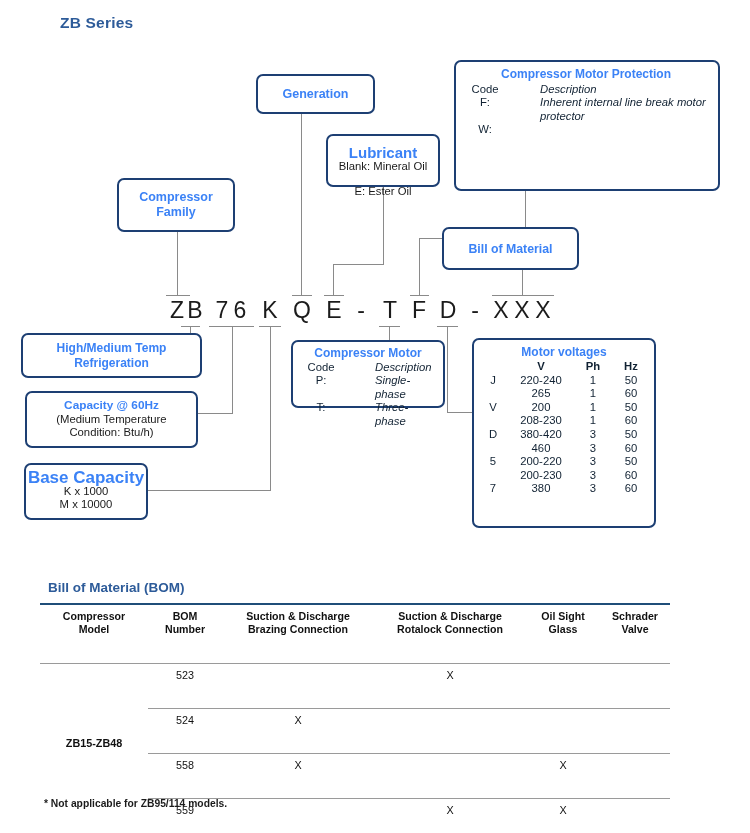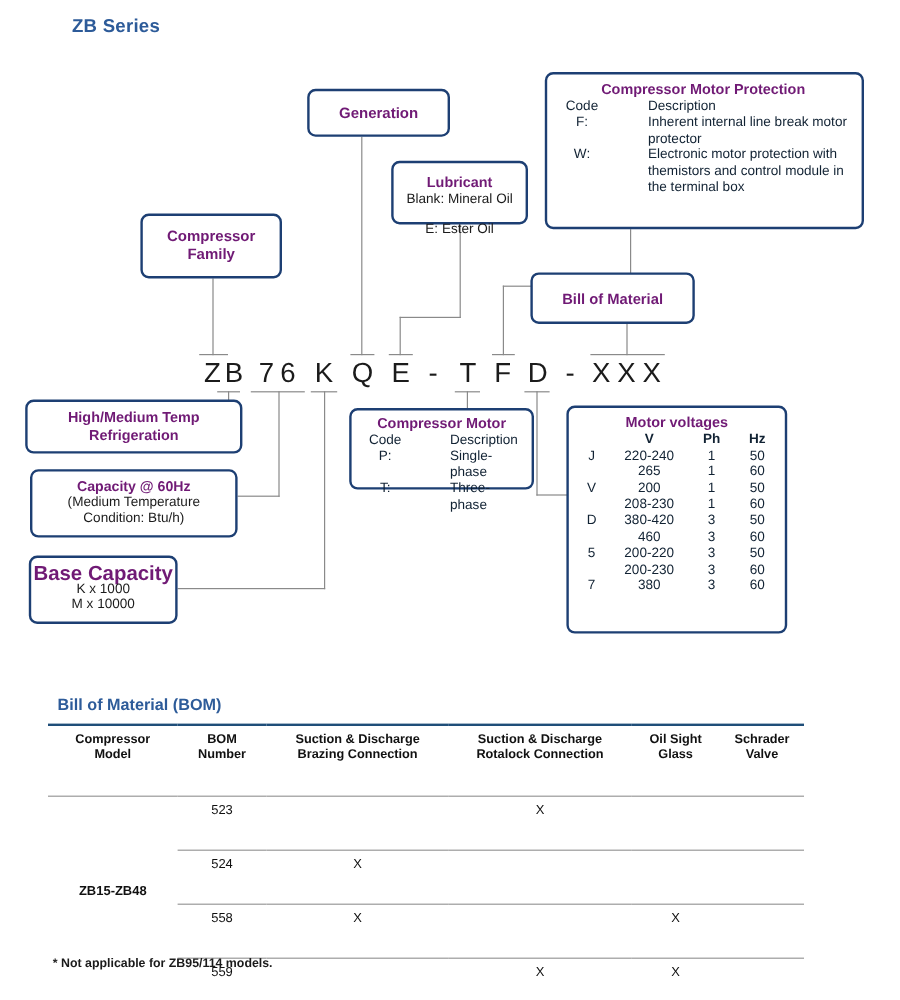--- a/index.html
+++ b/index.html
@@ -15,37 +15,37 @@
     font-size:15.5px;font-weight:bold;color:#2d5b99;letter-spacing:.2px;
   }
 
   
   .box{
     position:absolute;box-sizing:border-box;
     border:2px solid #1d3f73;border-radius:7px;background:#ffffff;
     display:flex;flex-direction:column;align-items:center;justify-content:center;
     text-align:center;color:#123;
   }
-  .box .bt{font-weight:bold;color:#701a75;}
+  .box .bt{font-weight:bold;color:#3b82f6;}
   .box .bl{color:#1b1b1b;}
 
   
   .ln{position:absolute;background:#8a8a8a;}
   .lnv{width:1.3px;}
   .lnh{height:1.3px;}
 
   
   .code{
     position:absolute;top:296px;left:0;width:750px;height:30px;
     font-size:23px;color:#1b1b1b;letter-spacing:0;
   }
   .ch{position:absolute;top:0;text-align:center;line-height:28px;font-family:"Liberation Sans",sans-serif;}
   .defrow{display:flex;width:100%;font-size:11.3px;line-height:13.4px;gap:32px;}
   .defcode{width:46px;text-align:center;flex:none;}
-  .defdesc{flex:1;text-align:left;}
+  .defdesc{flex:1;text-align:left;font-style:italic;}
 
   
   .mvt{font-size:11.3px;line-height:13.6px;border-collapse:collapse;}
   .mvt td{padding:0 2px;}
   .mvc{width:26px;text-align:center;}
   .mvv{width:62px;text-align:center;}
   .mvp{width:34px;text-align:center;}
   .mvh{width:34px;text-align:center;}
   .mvhead td{font-weight:bold;}
 
@@ -129,38 +129,37 @@
   <div class="box" style="left:256px;top:74px;width:119px;height:40px;">
     <div class="bt" style="font-size:12.5px;">Generation</div>
   </div>
 
   <div class="box" style="left:117px;top:178px;width:118px;height:54px;">
     <div class="bt" style="font-size:12.5px;line-height:15px;">Compressor</div>
     <div class="bt" style="font-size:12.5px;line-height:15px;">Family</div>
   </div>
 
   <div class="box" style="left:326px;top:134px;width:114px;height:53px;">
-    <div class="bt" style="font-size:12px;line-height:13.6px;margin-top:24px;">Lubricant</div>
+    <div class="bt" style="font-size:15px;line-height:13.6px;margin-top:24px;">Lubricant</div>
     <div class="bl" style="font-size:11.3px;line-height:13.4px;">Blank: Mineral Oil</div>
     <div class="bl" style="font-size:11.3px;line-height:13.4px;margin-top:12px;">E: Ester Oil</div>
   </div>
 
   <div class="box" style="left:454px;top:60px;width:266px;height:131px;align-items:stretch;justify-content:flex-start;padding:5px 8px 4px 6px;">
     <div class="bt" style="font-size:12px;text-align:center;margin-bottom:2px;">Compressor Motor Protection</div>
     <div class="defrow">
       <div class="defcode">Code</div>
       <div class="defdesc">Description</div>
     </div>
     <div class="defrow">
       <div class="defcode">F:</div>
       <div class="defdesc">Inherent internal line break motor protector</div>
     </div>
     <div class="defrow">
       <div class="defcode">W:</div>
-      <div class="defdesc">Electronic motor protection with themistors and control module in the terminal box</div>
     </div>
   </div>
 
   <div class="box" style="left:442px;top:227px;width:137px;height:43px;">
     <div class="bt" style="font-size:12.3px;">Bill of Material</div>
   </div>
 
   <div class="code">
     <div class="ch" style="left:168px;width:18px;">Z</div>
     <div class="ch" style="left:186px;width:18px;">B</div>

